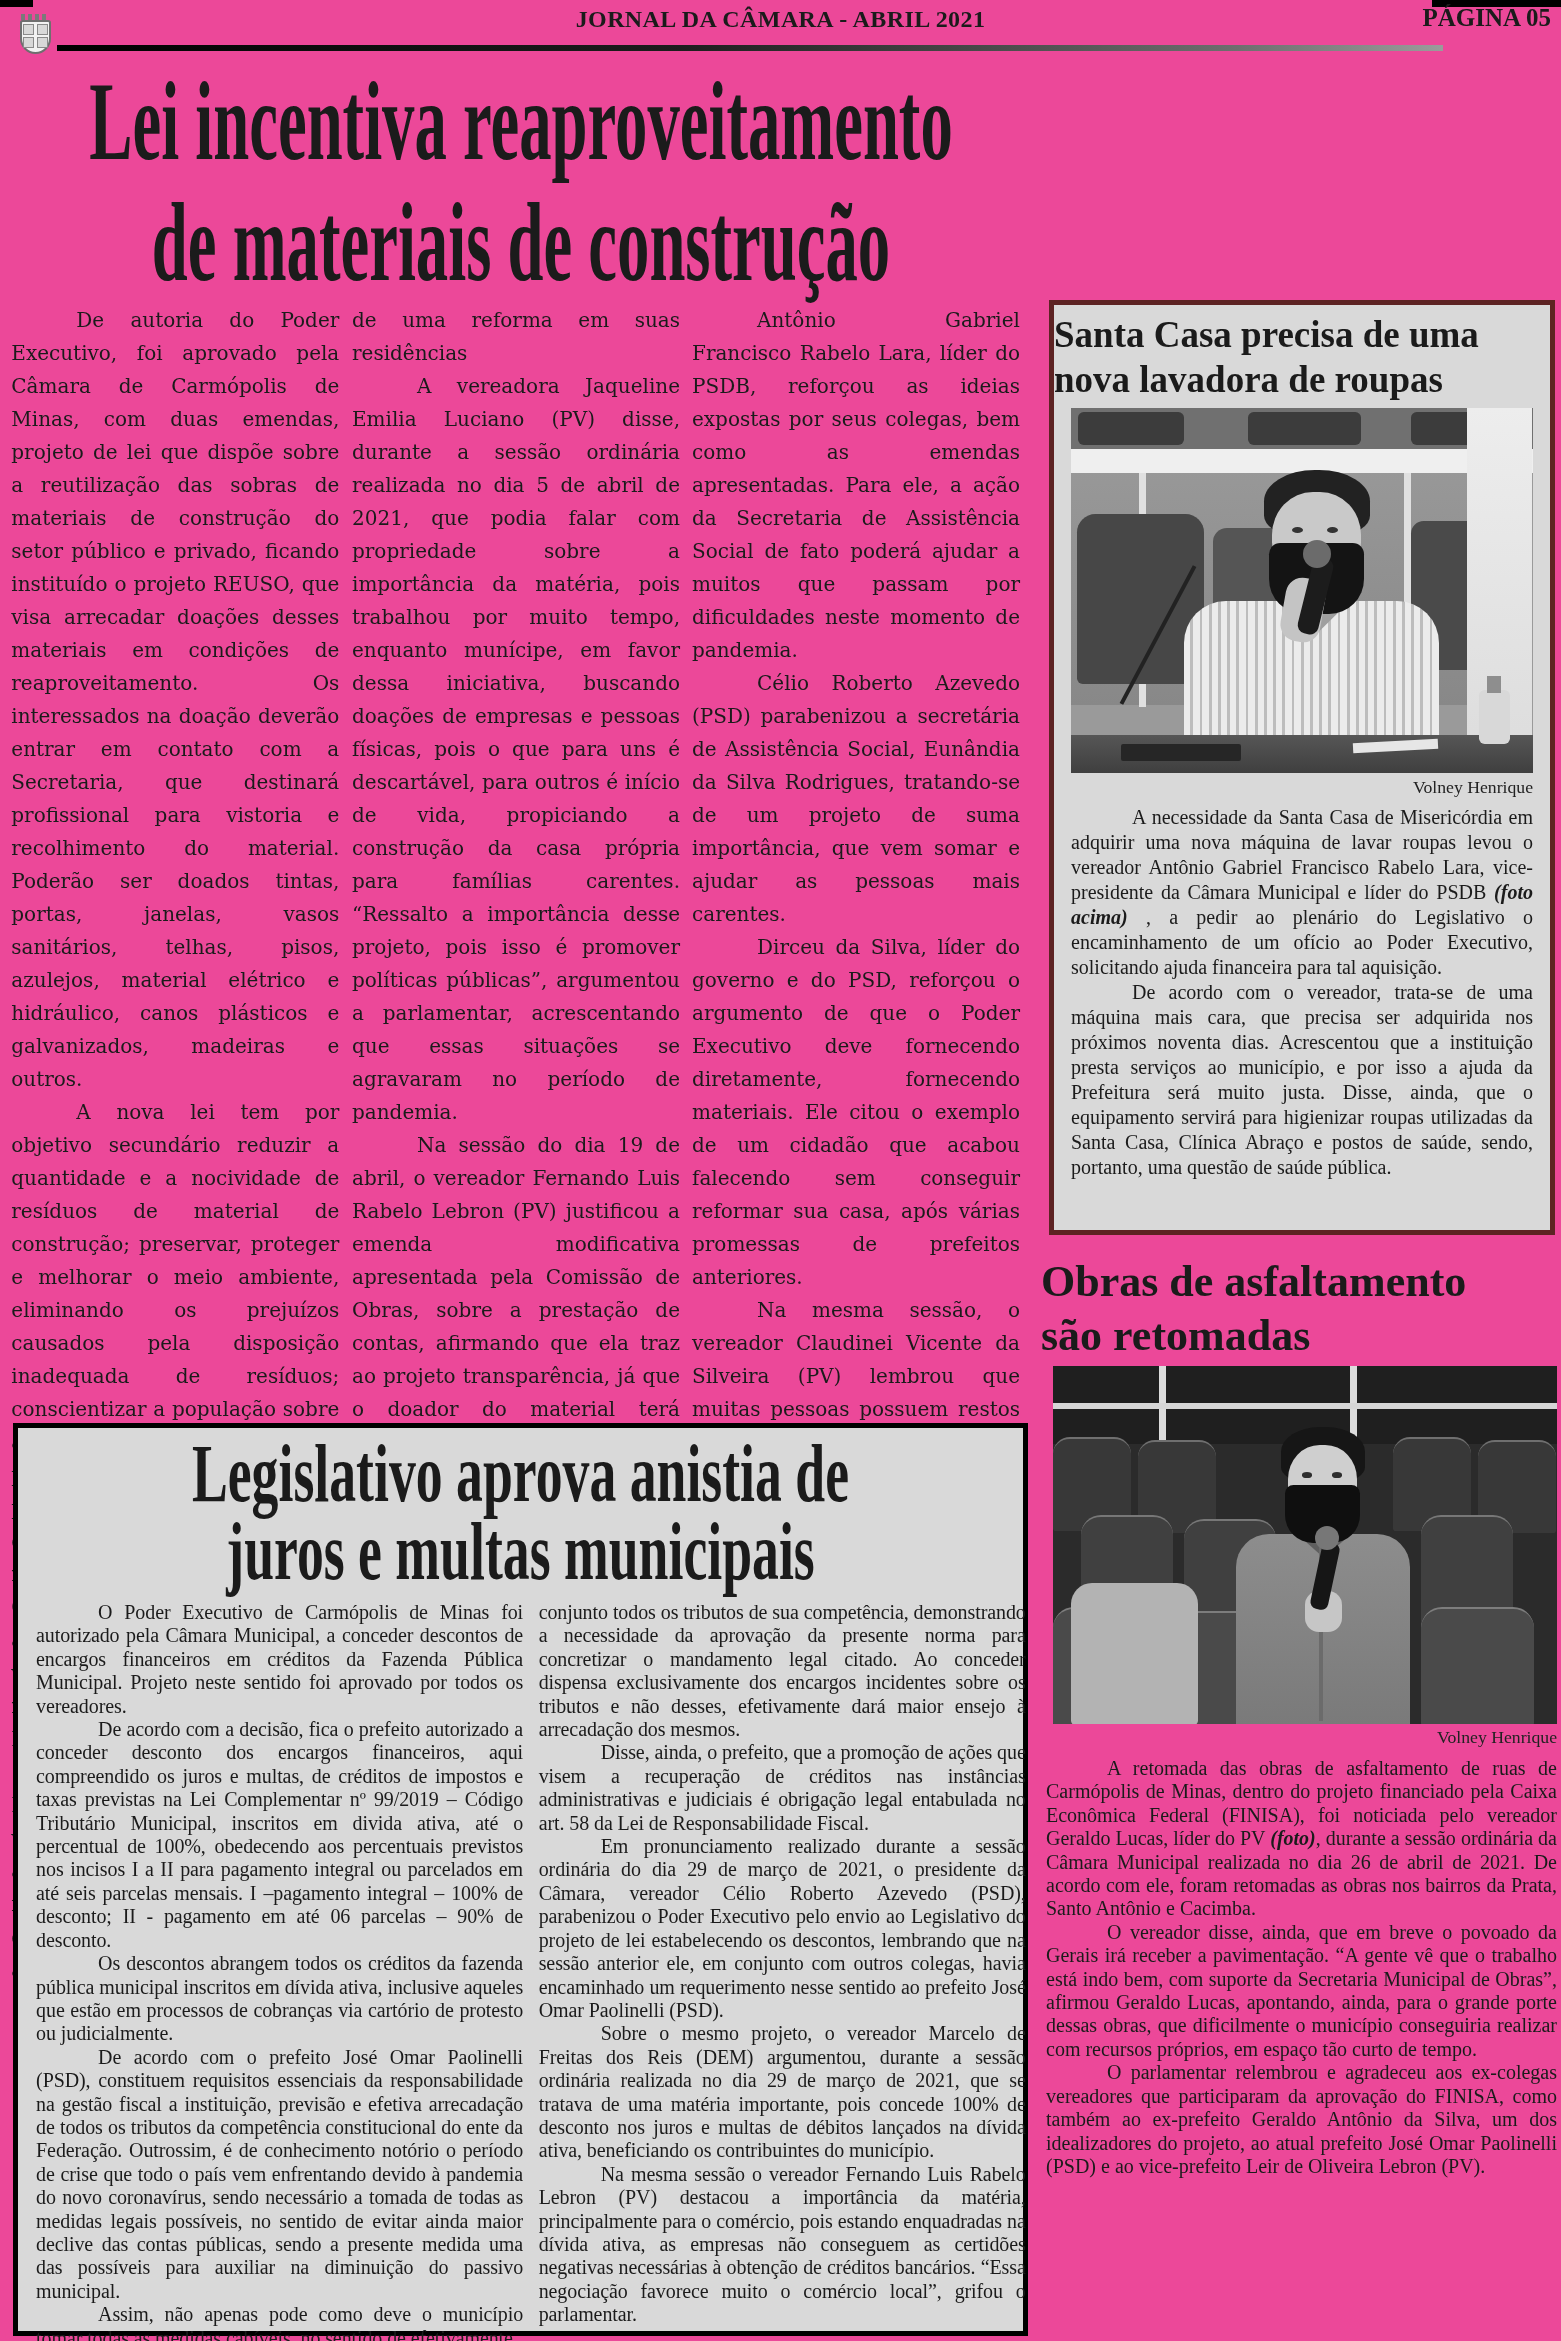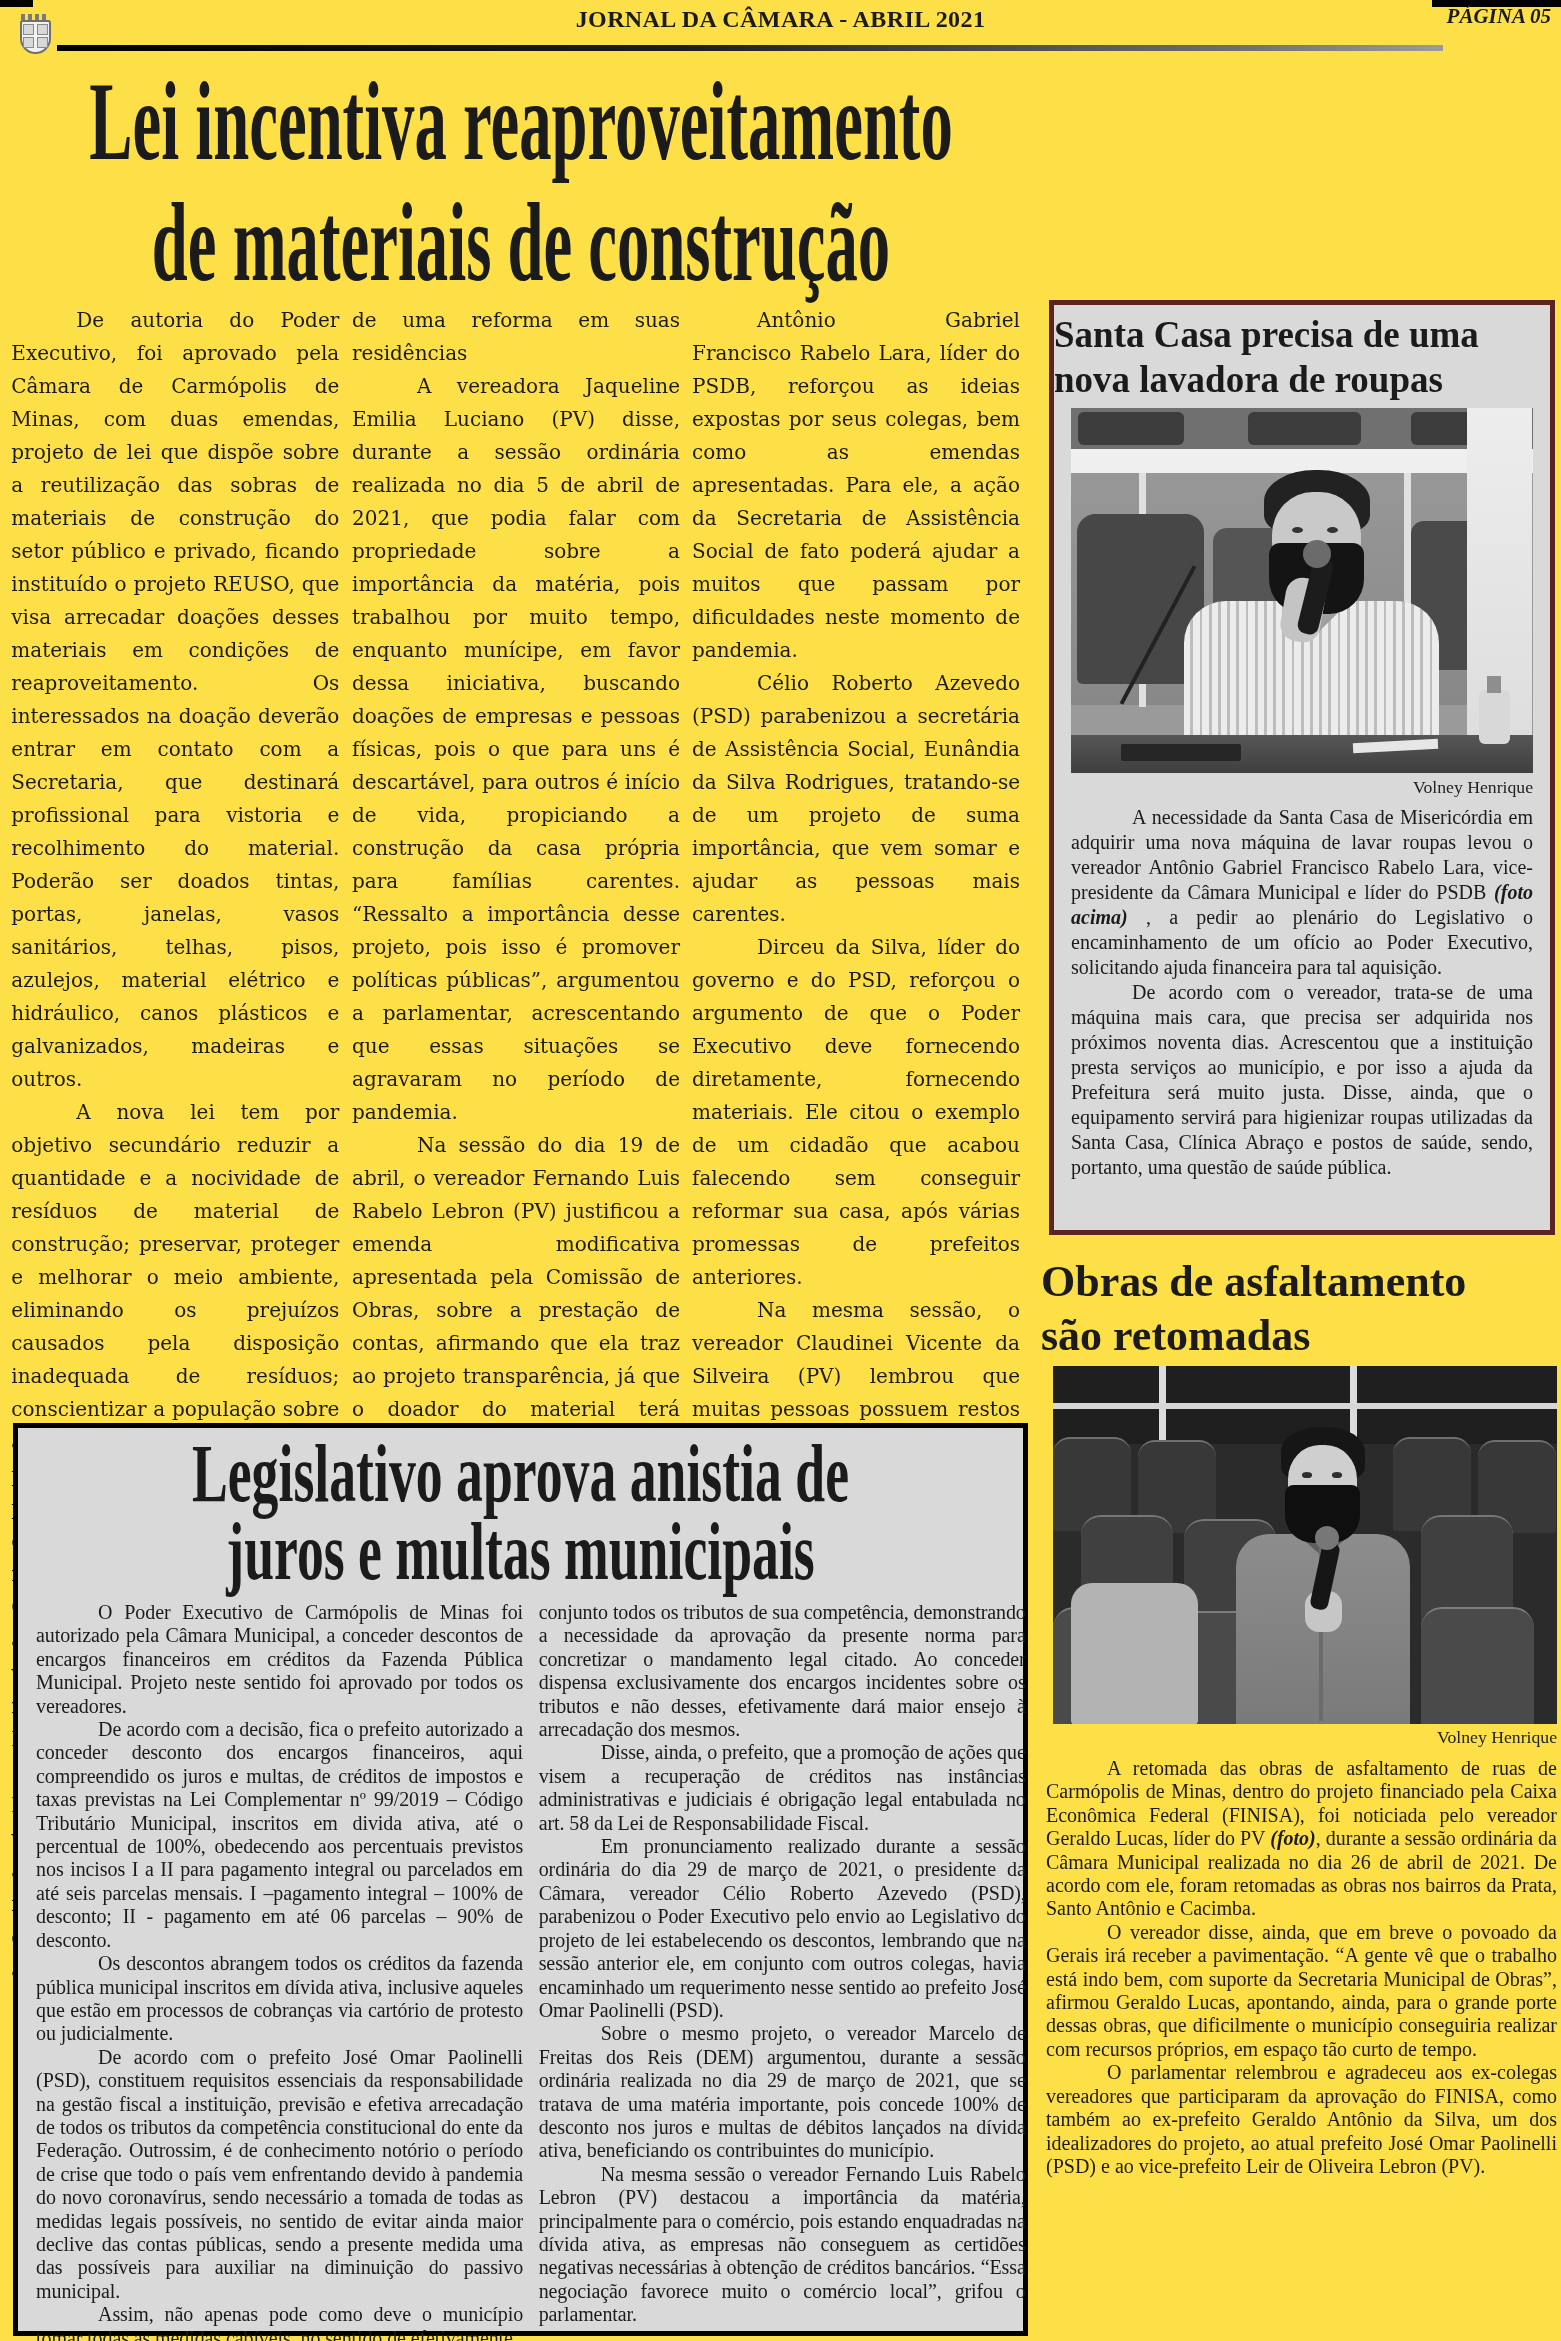--- a/index.html
+++ b/index.html
@@ -1,24 +1,24 @@
 <!DOCTYPE html>
 <html lang="pt" style="font-size:11.3px"><head>
 <meta charset="utf-8">
 <style>
   html,body{margin:0;padding:0;background:#ffffff;}
-  .page{position:relative;width:1561px;height:2342px;background:#fde047;color:#1b1b1b;overflow:hidden;
+  .page{position:relative;width:1561px;height:2342px;background:#ec4899;color:#1b1b1b;overflow:hidden;
         font-family:"Liberation Serif",serif;-webkit-font-smoothing:antialiased;}
   
   .corner-mark{position:absolute;top:0;height:7px;background:#000;}
   .corner-mark.left{left:0;width:33px;}
   .corner-mark.right{right:0;width:129px;}
   .masthead-title{position:absolute;top:5.7px;left:0;width:100%;text-align:center;
         font-weight:bold;font-size:24px;letter-spacing:0.4px;}
-  .masthead-page{position:absolute;top:4.2px;right:10px;font-weight:bold;font-size:21px;font-style:italic;}
+  .masthead-page{position:absolute;top:4.2px;right:10px;font-weight:bold;font-size:25px;}
   .masthead-rule{position:absolute;left:57px;top:45px;width:1386px;height:5.7px;
         background:linear-gradient(to right,#000 0%,#1d1d1d 45%,#6e6e6e 85%,#9b9b9b 100%);}
   .logo{position:absolute;left:15.6px;top:12.7px;width:40px;height:44px;}
   .logo .shield{position:absolute;left:4.2px;top:7px;width:31px;height:34px;background:#f2f2f2;
         border:2.1px solid #6f6f6f;border-radius:2.8px 2.8px 15.6px 15.6px;box-sizing:border-box;}
   .logo .q{position:absolute;width:11.3px;height:11.3px;border:1.4px solid #8a8a8a;box-sizing:border-box;background:#d8d8d8;}
   .logo .crown{position:absolute;left:5.7px;top:1.4px;width:28px;height:5.7px;
         background:repeating-linear-gradient(90deg,#7a7a7a 0 4.2px,transparent 4.2px 7px);}
   
   .main-hl{position:absolute;left:5.7px;top:61px;width:1030px;transform:scale(0.66,1.15);

